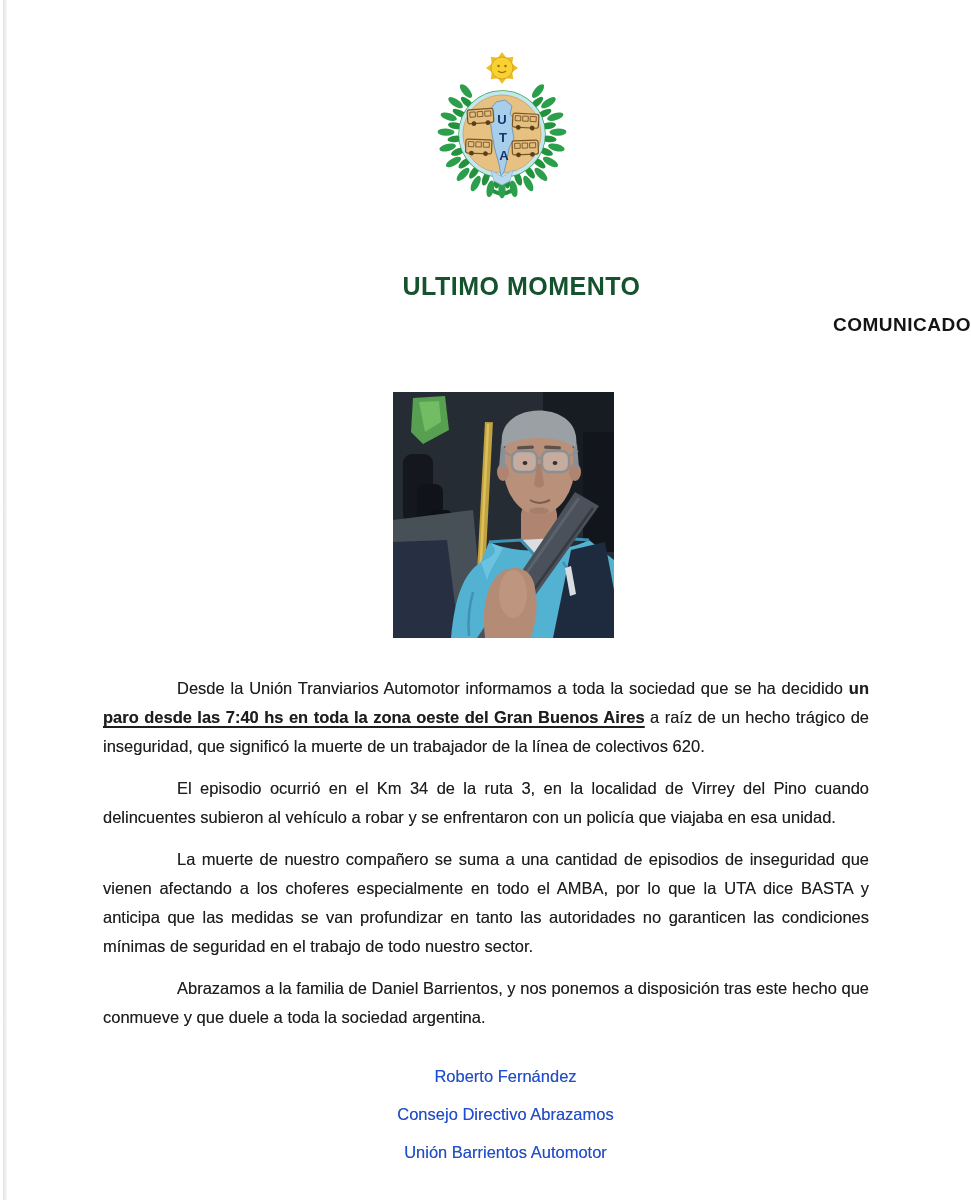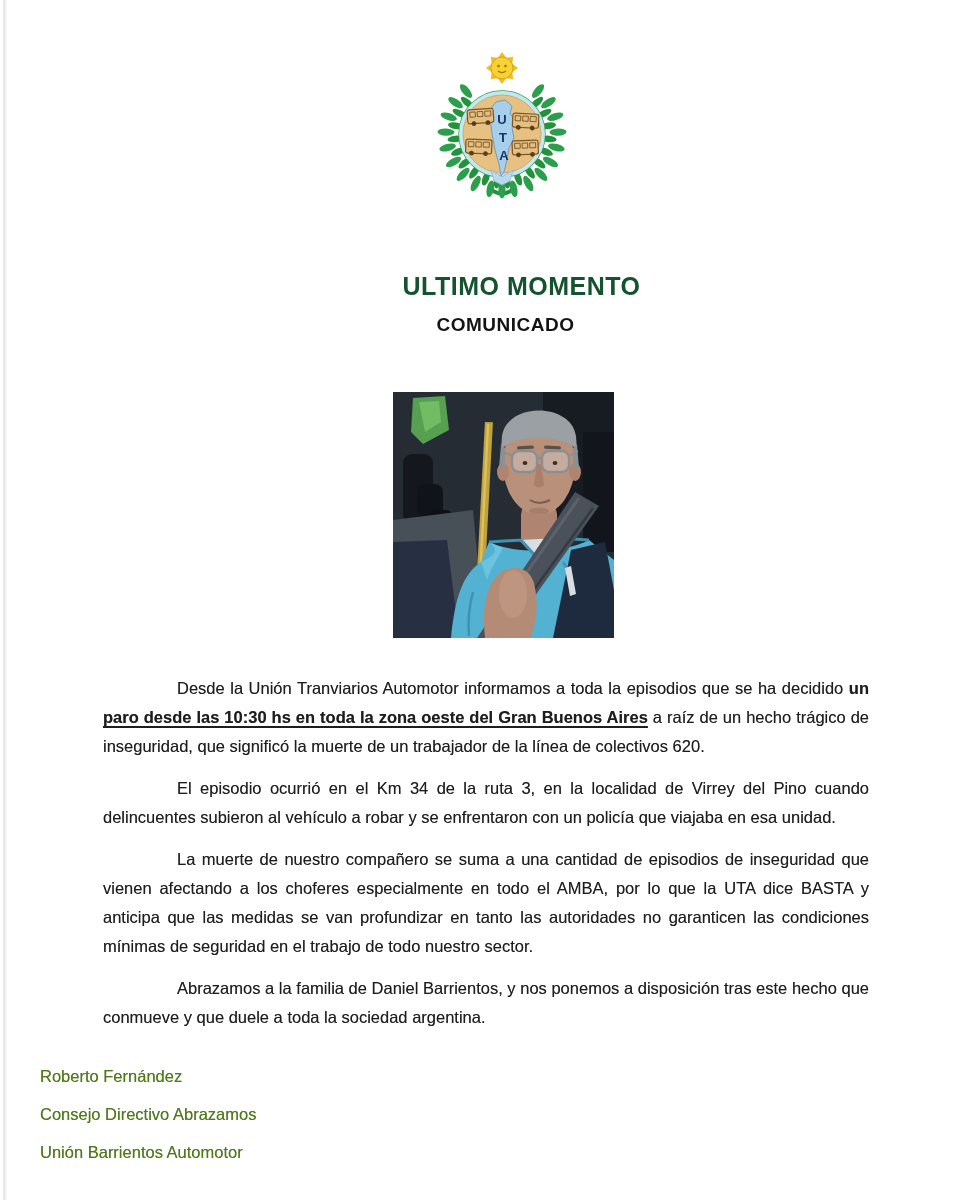--- a/index.html
+++ b/index.html
@@ -9,39 +9,39 @@
   }
   .scan-edge{position:absolute;left:3px;top:0;width:4px;height:100%;
     background:linear-gradient(to right,#e3e3e3,#f8f8f8);}
   .logo{position:absolute;left:433px;top:50px;width:138px;height:154px;}
   .logo svg{width:100%;height:100%;filter:blur(.3px) saturate(1.05);}
   .headline{
     position:absolute;left:40px;top:256px;width:931px;margin:16px;text-align:center;
     font-size:25px;font-weight:700;letter-spacing:.5px;color:#14532d;
   }
   .subheadline{
-    position:absolute;left:40px;top:314px;width:931px;margin:0;text-align:center;
+    position:absolute;left:40px;top:314px;width:931px;margin:0;text-align:right;
     font-size:19px;font-weight:700;letter-spacing:.5px;color:#141414;
   }
   .photo{
     position:absolute;left:393px;top:392px;width:221px;height:246px;background:#242a31;
     overflow:hidden;
   }
   .photo svg{width:100%;height:100%;filter:blur(.45px) saturate(.95);}
   .body-text{
     position:absolute;left:103px;top:674px;width:766px;
     font-size:16.5px;line-height:29px;text-align:justify;
     text-shadow:0 0 .4px rgba(30,30,30,.55);
   }
   .para{margin:0 0 13px;text-indent:74px;}
   .b{font-weight:700;}
   .bu{font-weight:700;text-decoration:underline;text-decoration-thickness:1.5px;text-underline-offset:3px;}
   .signature{
-    position:absolute;left:40px;top:1066px;width:931px;text-align:left;
-    font-size:16.5px;color:#4d7c0f;text-shadow:0 0 .4px rgba(40,40,40,.5);
+    position:absolute;left:40px;top:1066px;width:931px;text-align:center;
+    font-size:16.5px;color:#1d4ed8;text-shadow:0 0 .4px rgba(40,40,40,.5);
   }
   .signature p{margin:0 0 17px;line-height:21px;}
 </style>
 </head>
 <body>
 
 <div class="page">
   <div class="scan-edge"></div>
 
   <div class="logo">
@@ -188,21 +188,21 @@
       <polygon points="182,100 206,114 112,246 84,246" fill="#4a515b"></polygon>
       <path d="M186 106 L92 240" stroke="#5a626d" stroke-width="3"></path>
       <path d="M200 116 L106 246" stroke="#343a42" stroke-width="2.5"></path>
 
       <path d="M92 246 C88 210 96 186 112 178 C128 172 140 180 142 196 C146 218 142 232 138 246 Z" fill="#b68b72"></path>
       <ellipse cx="120" cy="202" rx="14" ry="24" fill="#c59a80" fill-opacity="0.7"></ellipse>
     </svg>
   </div>
 
   <div class="body-text">
-    <p class="para"><span>Desde la Unión Tranviarios Automotor informamos a toda la episodios que se ha decidido </span><span class="b">un </span><span class="bu">paro desde las 10:30 hs en toda la zona oeste del Gran Buenos Aires</span><span> a raíz de un hecho trágico de inseguridad, que significó la muerte de un trabajador de la línea de colectivos 620.</span></p>
+    <p class="para"><span>Desde la Unión Tranviarios Automotor informamos a toda la sociedad que se ha decidido </span><span class="b">un </span><span class="bu">paro desde las 7:40 hs en toda la zona oeste del Gran Buenos Aires</span><span> a raíz de un hecho trágico de inseguridad, que significó la muerte de un trabajador de la línea de colectivos 620.</span></p>
     <p class="para">El episodio ocurrió en el Km 34 de la ruta 3, en la localidad de Virrey del Pino cuando delincuentes subieron al vehículo a robar y se enfrentaron con un policía que viajaba en esa unidad.</p>
     <p class="para">La muerte de nuestro compañero se suma a una cantidad de episodios de inseguridad que vienen afectando a los choferes especialmente en todo el AMBA, por lo que la UTA dice BASTA y anticipa que las medidas se van profundizar en tanto las autoridades no garanticen las condiciones mínimas de seguridad en el trabajo de todo nuestro sector.</p>
     <p class="para">Abrazamos a la familia de Daniel Barrientos, y nos ponemos a disposición tras este hecho que conmueve y que duele a toda la sociedad argentina.</p>
   </div>
 
   <div class="signature">
     <p>Roberto Fernández</p>
     <p>Consejo Directivo Abrazamos</p>
     <p>Unión Barrientos Automotor</p>
   </div>

